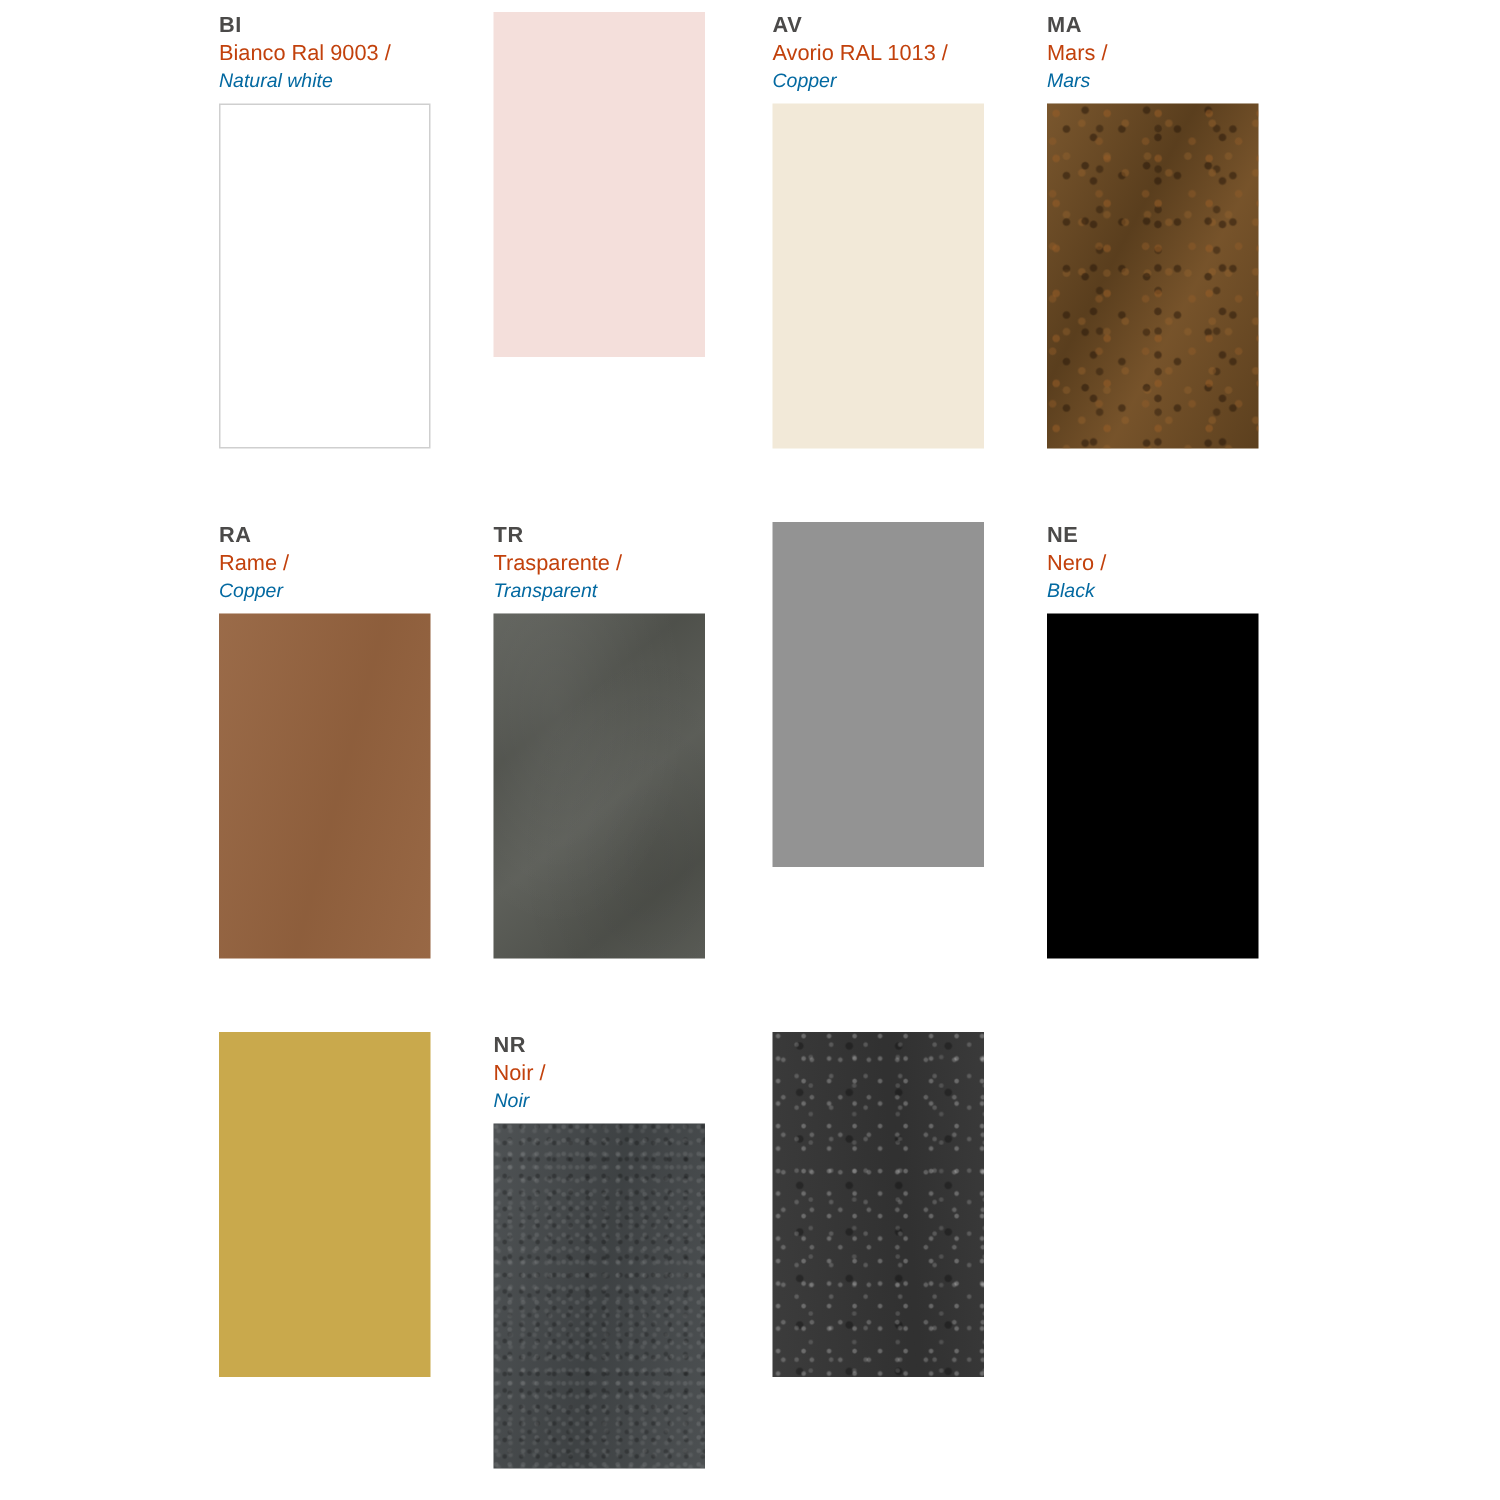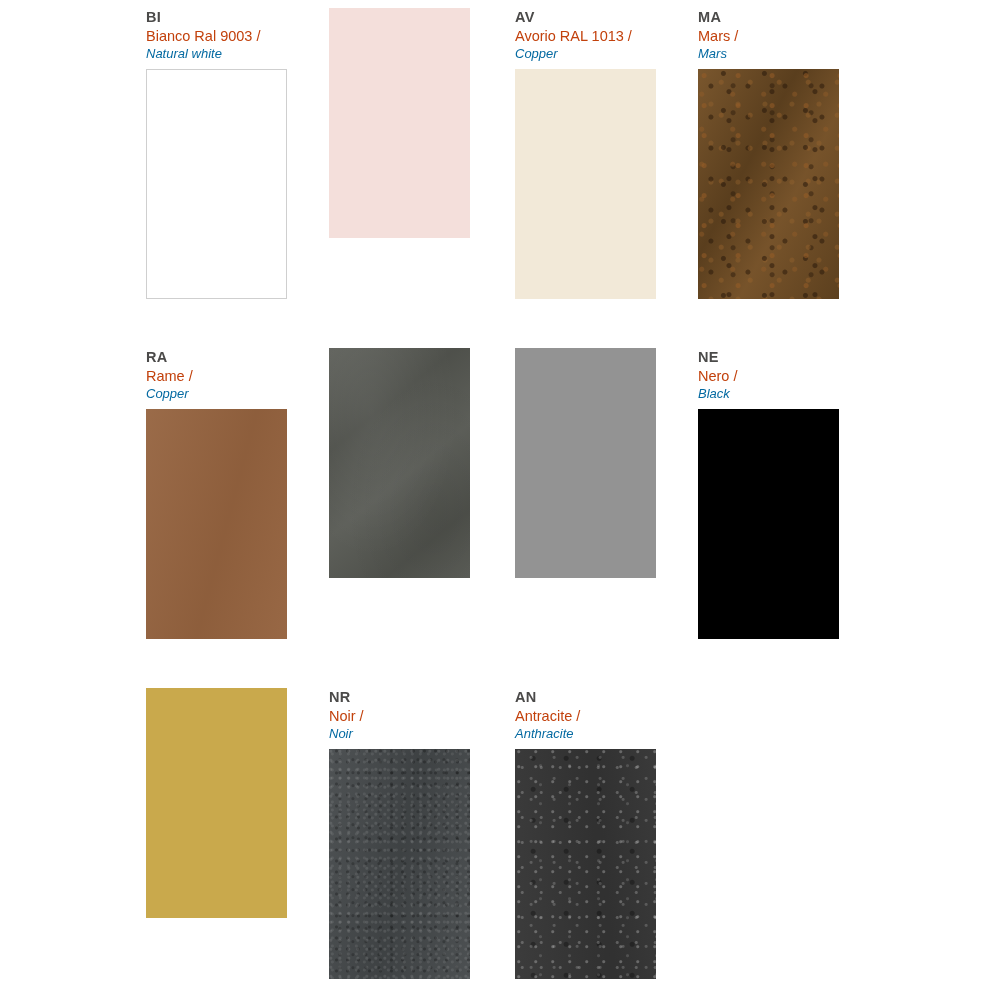--- a/index.html
+++ b/index.html
@@ -161,20 +161,25 @@
         <div class="labels">
           <div class="code">RA</div>
           <div class="name-it">Rame /</div>
           <div class="name-en">Copper</div>
         </div>
         <div class="chip" style="background: rgb(149, 99, 63);">
           <div class="tex tex-copper"></div>
         </div>
       </div>
       <div class="swatch-cell">
+        <div class="labels">
+          <div class="code">TR</div>
+          <div class="name-it">Trasparente /</div>
+          <div class="name-en">Transparent</div>
+        </div>
         <div class="chip" style="background: rgb(85, 87, 81);">
           <div class="tex tex-transparent"></div>
         </div>
       </div>
       <div class="swatch-cell">
         <div class="chip" style="background: rgb(147, 147, 147);"></div>
       </div>
       <div class="swatch-cell">
         <div class="labels">
           <div class="code">NE</div>
@@ -190,23 +195,18 @@
         <div class="labels">
           <div class="code">NR</div>
           <div class="name-it">Noir /</div>
           <div class="name-en">Noir</div>
         </div>
         <div class="chip" style="background: rgb(69, 73, 75);">
           <div class="tex tex-noir"></div>
         </div>
       </div>
       <div class="swatch-cell">
-        <div class="labels">
-          <div class="code">AN</div>
-          <div class="name-it">Antracite /</div>
-          <div class="name-en">Anthracite</div>
-        </div>
         <div class="chip" style="background: rgb(54, 54, 54);">
           <div class="tex tex-anthracite"></div>
         </div>
       </div>
     </div>
 </div>
 
 </body></html>

